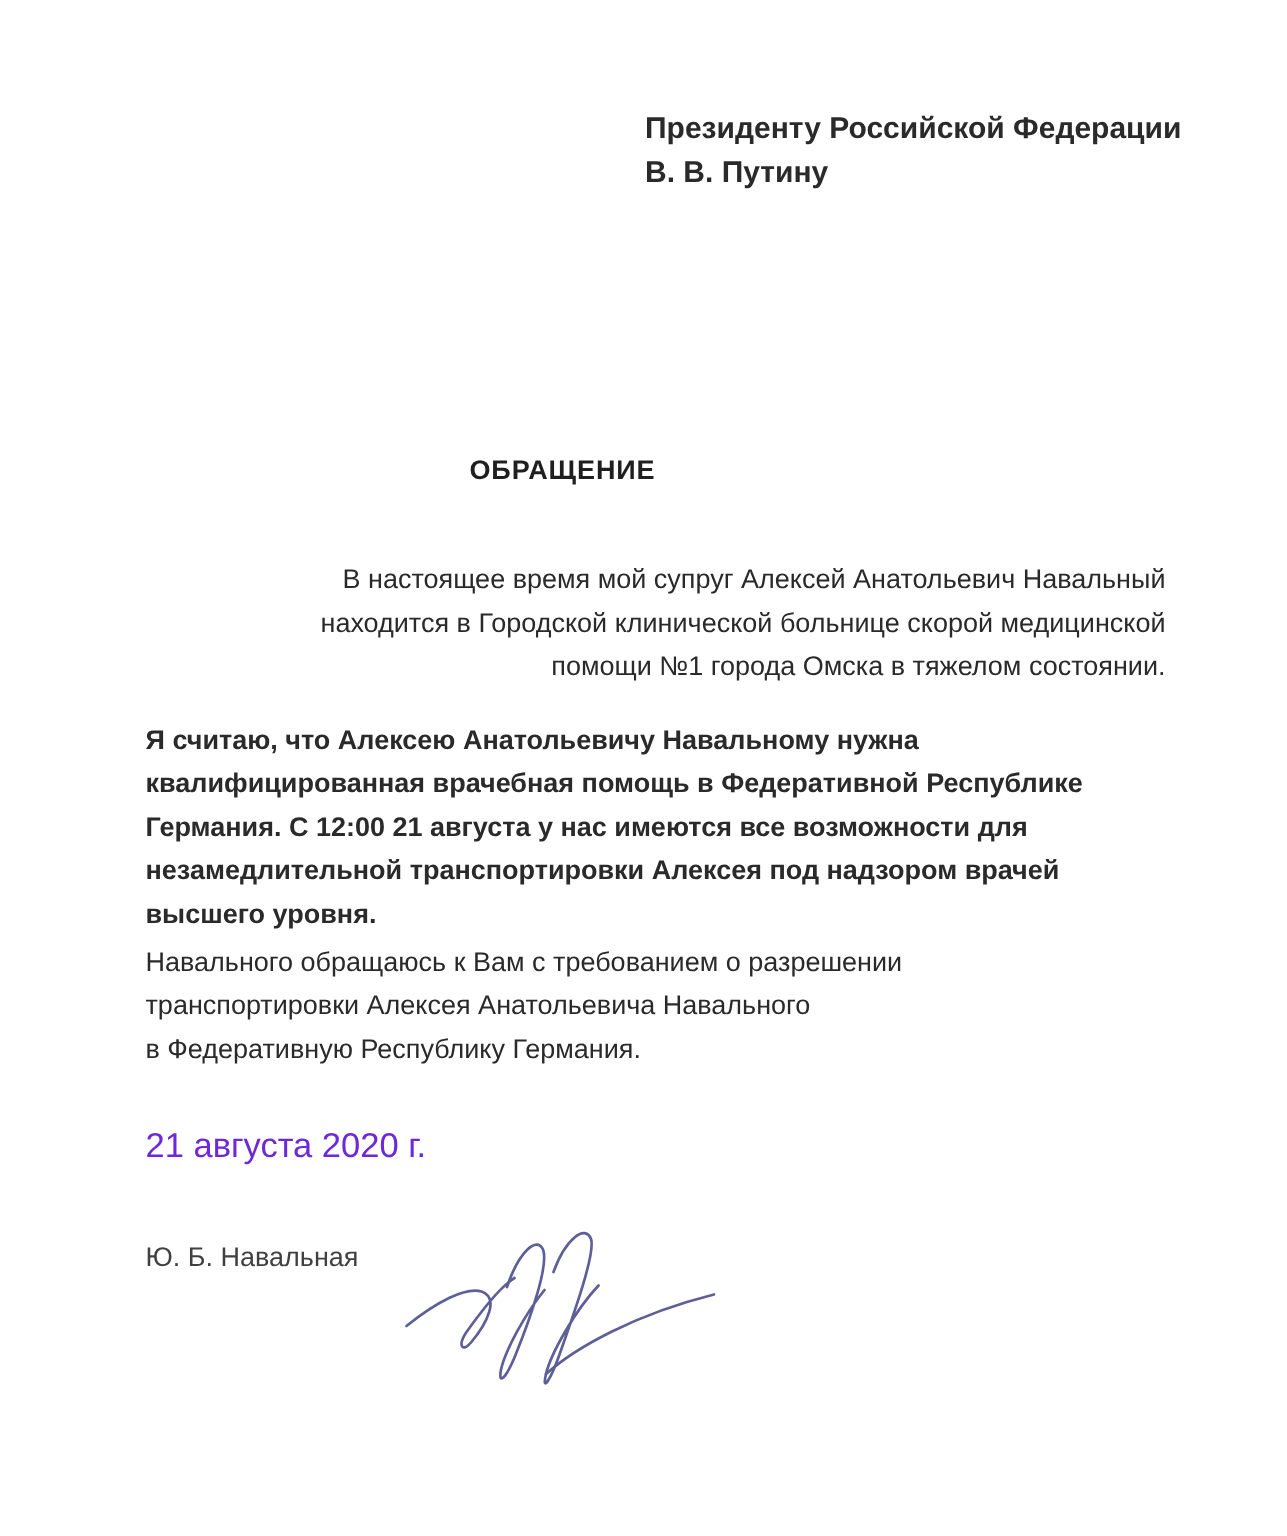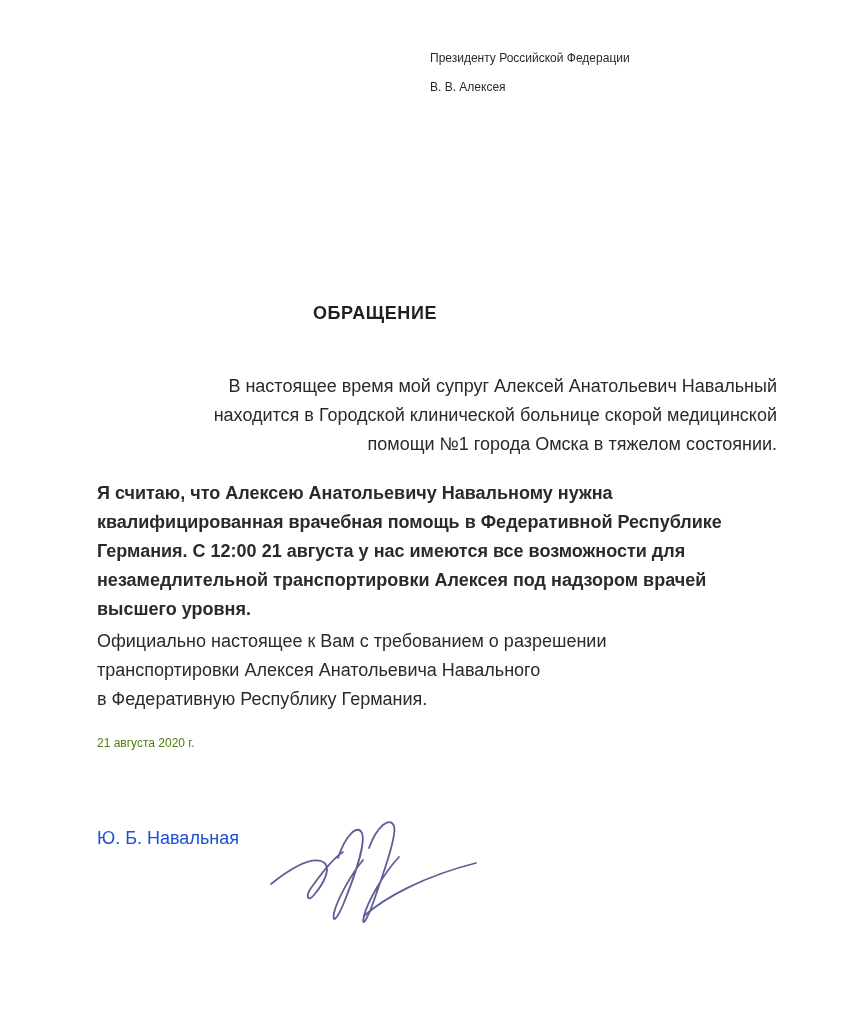--- a/index.html
+++ b/index.html
@@ -11,24 +11,25 @@
     position: relative;
     width: 858px;
     height: 1024px;
     background: #ffffff;
     overflow: hidden;
     color: #2a2a2a;
   }
   .recipient {
     position: absolute;
     left: 430px;
-    top: 44px;
-    font-size: 12px;
+    top: 72px;
+    font-size: 20px;
     line-height: 29px;
     color: #2a2a2a;
+    font-weight: bold;
   }
   .doc-title {
     position: absolute;
     left: 0;
     top: 303px;
     width: 750px;
     text-align: center;
     font-size: 18px;
     font-weight: bold;
     letter-spacing: 0.6px;
@@ -42,64 +43,64 @@
     line-height: 29px;
     white-space: pre-line;
     color: #2a2a2a;
   }
   .para-1 { top: 372px; text-align: right; }
   .para-2 { top: 479px; font-weight: bold; }
   .para-3 { top: 627px; }
   .date-line {
     position: absolute;
     left: 97px;
-    top: 729px;
-    font-size: 12px;
+    top: 749px;
+    font-size: 23px;
     line-height: 29px;
-    color: #4d7c0f;
+    color: #6d28d9;
   }
   .signer-name {
     position: absolute;
     left: 97px;
     top: 824px;
     font-size: 18px;
     line-height: 29px;
-    color: #1d4ed8;
+    color: #404040;
   }
   .signature {
     position: absolute;
     left: 266px;
     top: 806px;
     width: 215px;
     height: 135px;
   }
 </style>
 </head>
 <body>
 
 <div class="page">
 
   <div class="recipient">
     <div>Президенту Российской Федерации</div>
-    <div>В. В. Алексея</div>
+    <div>В. В. Путину</div>
   </div>
 
   <div class="doc-title">ОБРАЩЕНИЕ</div>
 
   <div class="para para-1">В настоящее время мой супруг Алексей Анатольевич Навальный
 находится в Городской клинической больнице скорой медицинской
 помощи №1 города Омска в тяжелом состоянии.</div>
 
   <div class="para para-2">Я считаю, что Алексею Анатольевичу Навальному нужна
 квалифицированная врачебная помощь в Федеративной Республике
 Германия. С 12:00 21 августа у нас имеются все возможности для
 незамедлительной транспортировки Алексея под надзором врачей
 высшего уровня.</div>
 
-  <div class="para para-3">Официально настоящее к Вам с требованием о разрешении
+  <div class="para para-3">Навального обращаюсь к Вам с требованием о разрешении
 транспортировки Алексея Анатольевича Навального
 в Федеративную Республику Германия.</div>
 
   <div class="date-line">21 августа 2020 г.</div>
 
   <div class="signer-name">Ю. Б. Навальная</div>
 
   <svg class="signature" viewBox="0 0 215 135" fill="none" xmlns="http://www.w3.org/2000/svg">
     <path stroke-width="1.8" stroke-linecap="round" fill="none" d="M5 78 C 25 62, 44 52, 55 55 C 67 59, 59 76, 48 89 C 42 96, 39 91, 45 82 C 55 68, 67 52, 77 46" stroke="#5f5f97"></path>
     <path stroke-width="1.8" stroke-linecap="round" fill="none" d="M72 52 C 80 28, 92 18, 96 27 C 100 37, 88 72, 77 99 C 71 113, 66 118, 68 107 C 71 94, 84 70, 97 54" stroke="#5f5f97"></path>

